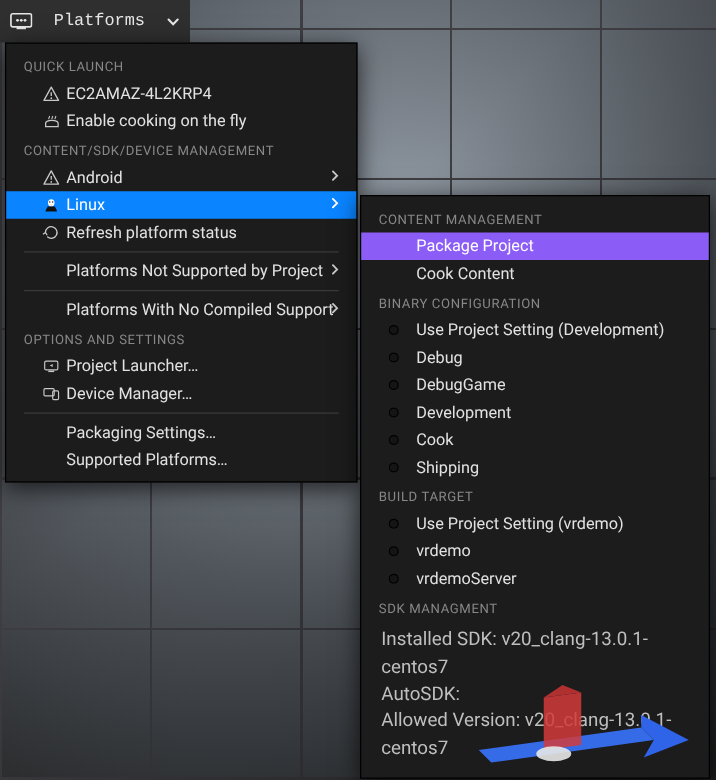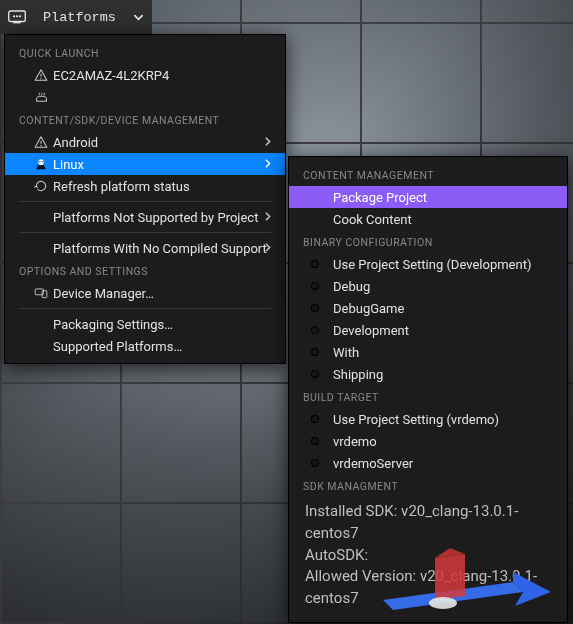--- a/index.html
+++ b/index.html
@@ -102,20 +102,21 @@
     <span class="label">EC2AMAZ-4L2KRP4</span>
   </div>
 
   <div class="item">
     <span class="ico">
       <svg width="15" height="15" viewBox="0 0 24 24">
           <path d="M4 14c0-3 4-4 8-4s8 1 8 4v4H4v-4z" fill="none" stroke="#c8c8c8" stroke-width="1.6"></path>
           <path d="M8 8c0-1 1-2 1-3M12 8c0-1 1-2 1-3M16 8c0-1 1-2 1-3" fill="none" stroke="#c8c8c8" stroke-width="1.4" stroke-linecap="round"></path>
         </svg>
     </span>
+    <span class="label">Enable cooking on the fly</span>
   </div>
 
   <div class="section-header">CONTENT/SDK/DEVICE MANAGEMENT</div>
 
   <div class="item">
     <span class="ico">
       <svg width="14" height="14" viewBox="0 0 24 24">
           <path d="M12 3L2 21h20L12 3z" fill="none" stroke="#c8c8c8" stroke-width="1.8" stroke-linejoin="round"></path>
           <line x1="12" y1="10" x2="12" y2="15" stroke="#c8c8c8" stroke-width="1.8"></line>
           <circle cx="12" cy="18" r="1.2" fill="#c8c8c8"></circle>
@@ -173,20 +174,30 @@
     <span class="label">Platforms With No Compiled Support</span>
     <span class="arrow">
       <svg width="10" height="10" viewBox="0 0 12 12">
           <path d="M4 2l4 4-4 4" fill="none" stroke="#c8c8c8" stroke-width="1.8" stroke-linecap="round"></path>
         </svg>
     </span>
   </div>
 
   <div class="section-header">OPTIONS AND SETTINGS</div>
 
+  <div class="item">
+    <span class="ico">
+      <svg width="14" height="14" viewBox="0 0 24 24">
+          <rect x="3" y="5" width="18" height="12" rx="2" fill="none" stroke="#c8c8c8" stroke-width="1.6"></rect>
+          <rect x="8" y="18" width="8" height="2" fill="#c8c8c8"></rect>
+          <path d="M10 11l4-2v4z" fill="#c8c8c8"></path>
+        </svg>
+    </span>
+    <span class="label">Project Launcher…</span>
+  </div>
 
   <div class="item">
     <span class="ico">
       <svg width="14" height="14" viewBox="0 0 24 24">
           <rect x="2" y="5" width="14" height="10" rx="1.5" fill="none" stroke="#c8c8c8" stroke-width="1.6"></rect>
           <rect x="14" y="8" width="8" height="12" rx="1.5" fill="none" stroke="#c8c8c8" stroke-width="1.6"></rect>
         </svg>
     </span>
     <span class="label">Device Manager…</span>
   </div>
@@ -225,21 +236,21 @@
   <div class="item">
     <span class="radio-dot"></span>
     <span class="label">DebugGame</span>
   </div>
   <div class="item">
     <span class="radio-dot"></span>
     <span class="label">Development</span>
   </div>
   <div class="item">
     <span class="radio-dot"></span>
-    <span class="label">With</span>
+    <span class="label">Cook</span>
   </div>
   <div class="item">
     <span class="radio-dot"></span>
     <span class="label">Shipping</span>
   </div>
 
   <div class="section-header">BUILD TARGET</div>
 
   <div class="item">
     <span class="radio-dot"></span>

